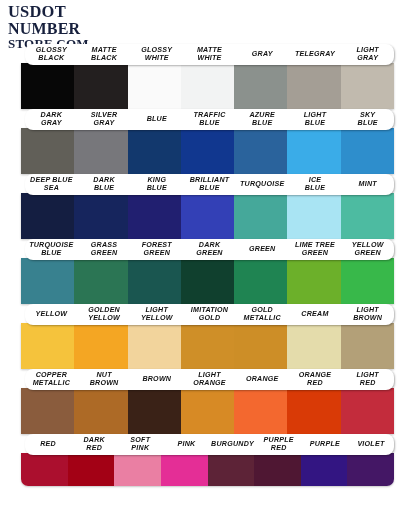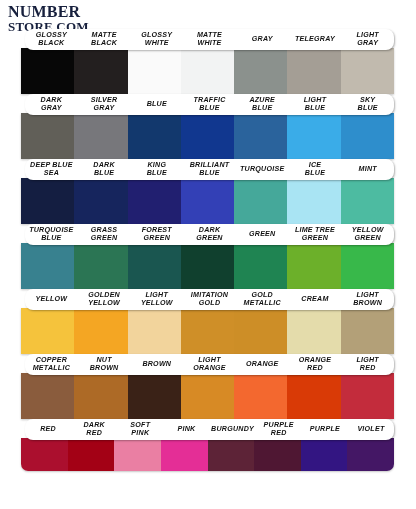--- a/index.html
+++ b/index.html
@@ -31,21 +31,21 @@
     white-space: nowrap;
   }
   #logo-line-1 { font-size: 16.5px; }
   #logo-line-2 { font-size: 16px; }
   #logo-line-3 { font-size: 13px; }
 
   
   #color-chart {
     position: absolute;
     left: 0;
-    top: 29px;
+    top: 44px;
     width: 412px;
     height: 460px;
   }
 
   .swatch-row {
     position: relative;
     width: 416px;
     height: 65px;
   }
   .swatch-row.row-last { height: 72px; }
@@ -97,20 +97,21 @@
     text-transform: uppercase;
     padding: 0 1px;
     font-family: "Liberation Sans", sans-serif;
   }
   .label-cell span { display: block; white-space: nowrap; }
 </style>
 </head>
 <body>
 
 <div id="brand-logo">
+  <span class="logo-line" id="logo-line-1">USDOT</span>
   <span class="logo-line" id="logo-line-2">NUMBER</span>
   <span class="logo-line" id="logo-line-3">STORE.COM</span>
 </div>
 
 <div id="color-chart">
     <div class="swatch-row">
       <div class="swatch-band">
         <div class="swatch-cell" style="background: rgb(7, 7, 7);"></div>
         <div class="swatch-cell" style="background: rgb(35, 31, 31);"></div>
         <div class="swatch-cell" style="background: rgb(250, 250, 250);"></div>

